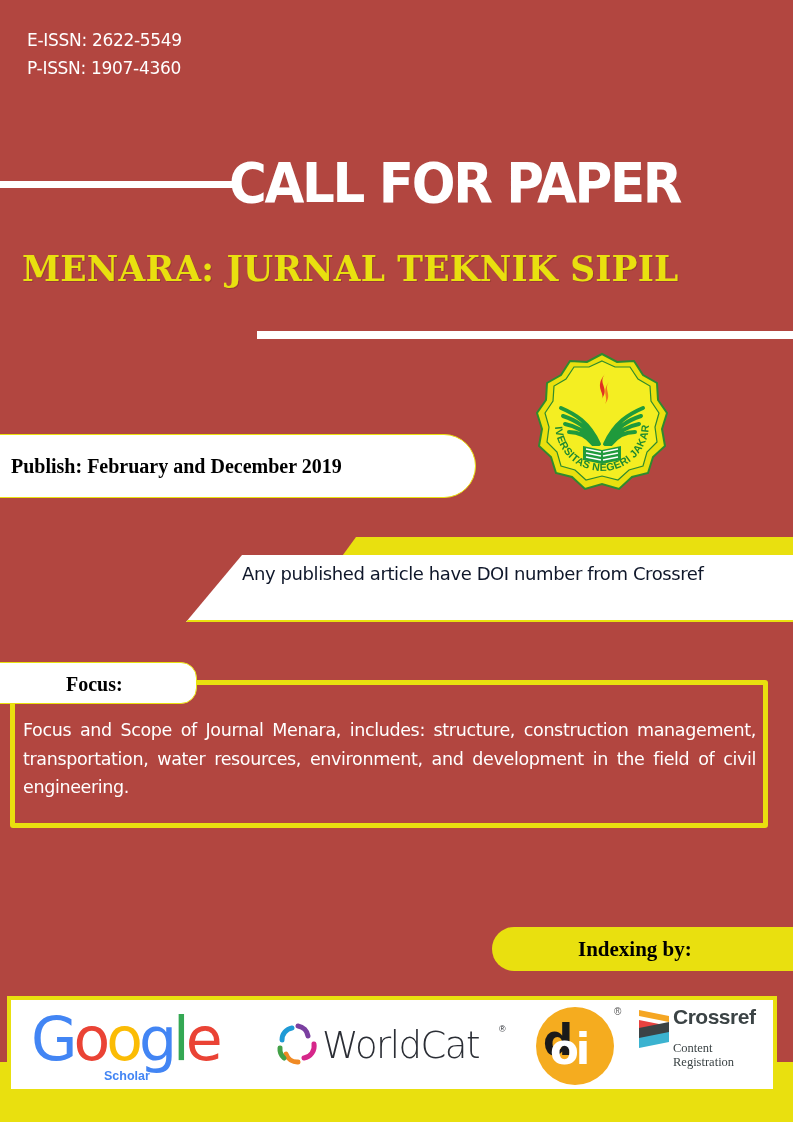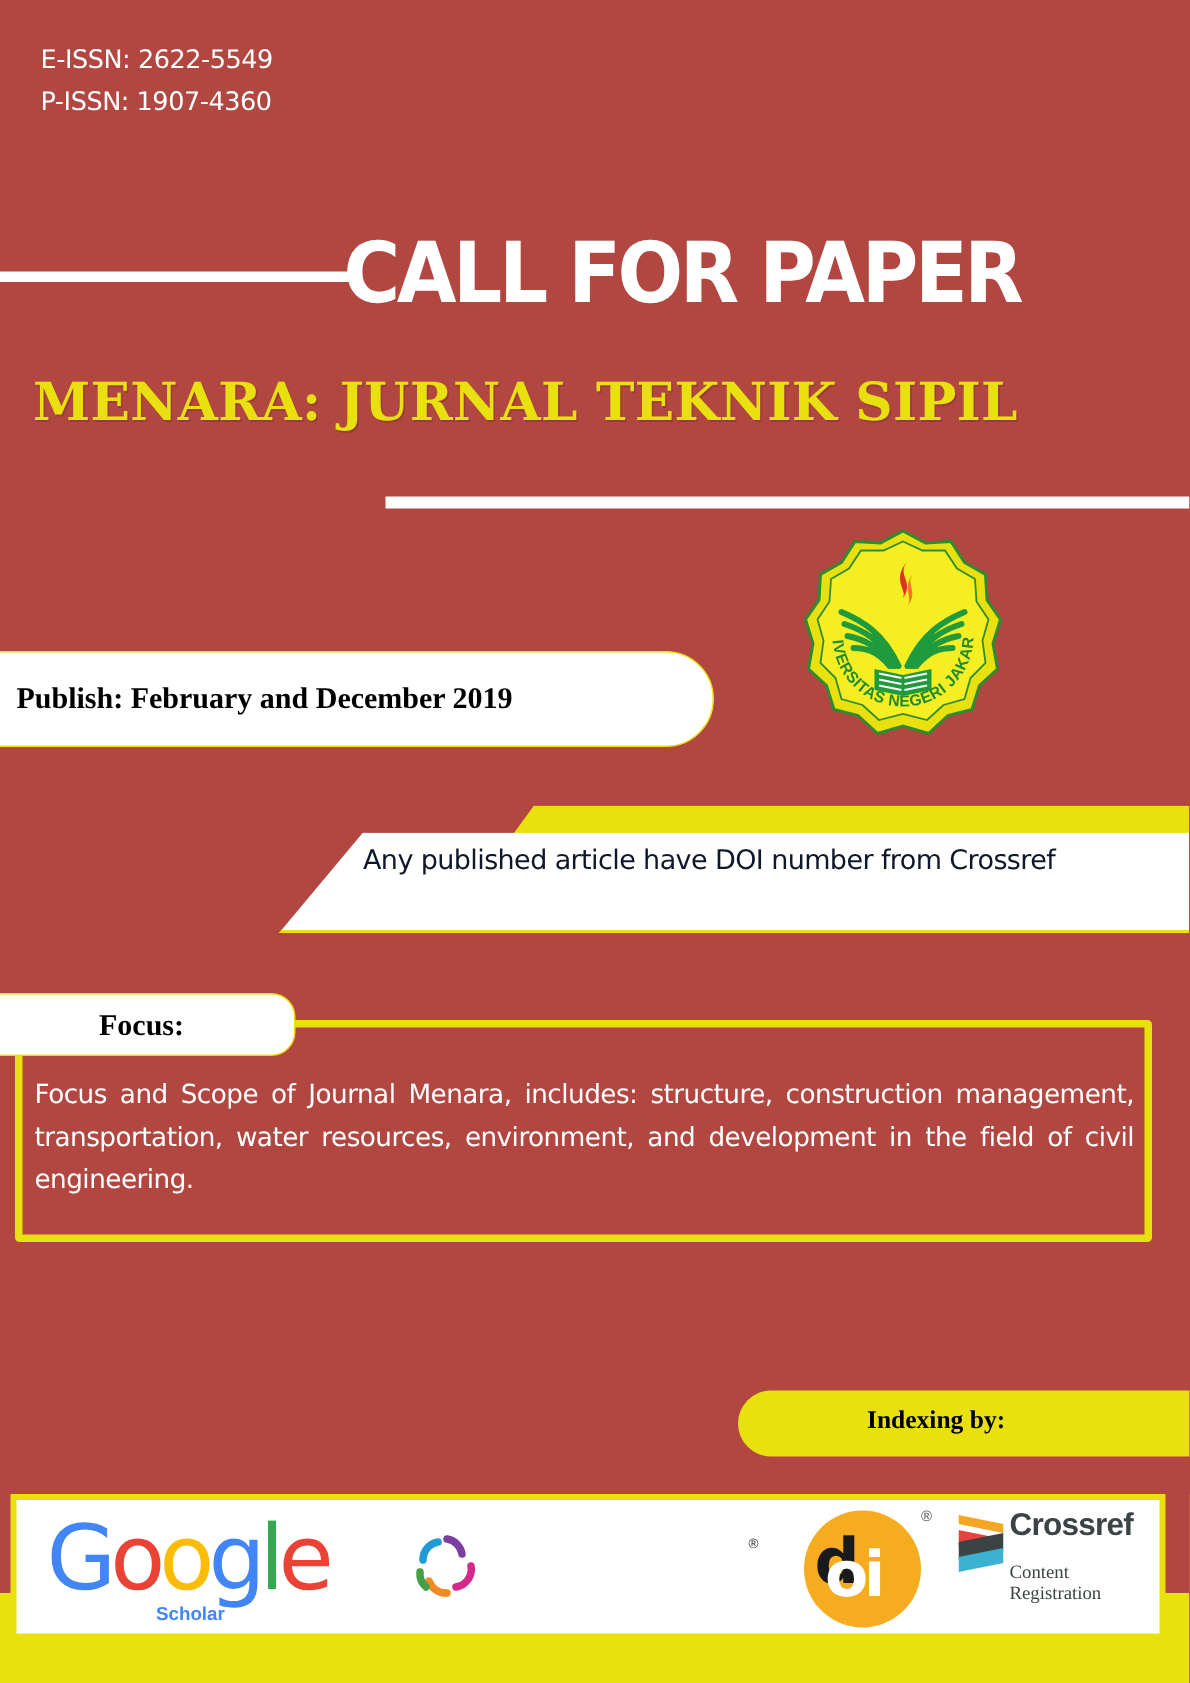--- a/index.html
+++ b/index.html
@@ -13,21 +13,21 @@
   .pill-publish span { position:absolute; left:30px; top:20px; font-family:"Liberation Serif", serif; font-weight:bold; font-size:20px; color:#000; white-space:nowrap; }
   .logo-unj { left:531px; top:352px; width:142px; height:142px; }
   .doi-yellow { left:340px; top:537px; width:453px; height:22px; background:#e9e00f; clip-path:polygon(16px 0, 100% 0, 100% 100%, 0 100%); }
   .doi-white { left:186px; top:555px; width:607px; height:65px; background:#fff; clip-path:polygon(56px 0, 100% 0, 100% 100%, 0 100%); border-bottom:2px solid #e9e00f; }
   .doi-white span { position:absolute; left:56px; top:8px; font-family:"DejaVu Sans", sans-serif; font-size:18px; color:#0f172a; white-space:nowrap; letter-spacing:-0.4px; }
   .focus-box { left:10px; top:680px; width:758px; height:148px; border:5px solid #e9e00f; box-sizing:border-box; border-radius:3px; }
   .focus-text { left:23px; top:716px; width:733px; color:#fff; font-family:"DejaVu Sans", sans-serif; font-size:17.5px; line-height:28.5px; text-align:justify; letter-spacing:-0.35px; }
   .pill-focus { left:-20px; top:662px; width:217px; height:42px; background:#fff; border:1.5px solid #e9e00f; border-radius:0 16px 16px 0; box-sizing:border-box; }
   .pill-focus span { position:absolute; left:85px; top:10px; font-family:"Liberation Serif", serif; font-weight:bold; font-size:20px; color:#000;text-align:right; }
   .pill-index { left:492px; top:927px; width:320px; height:44px; background:#e9e00f; border-radius:22px 0 0 22px; }
-  .pill-index span { position:absolute; left:86px; top:10px; font-family:"Liberation Serif", serif; font-weight:bold; font-size:17px; color:#000; }
+  .pill-index span { position:absolute; left:86px; top:10px; font-family:"Liberation Serif", serif; font-weight:bold; font-size:21px; color:#000; }
   .band-yellow { left:0; top:996px; width:793px; height:126px; background:#e9e00f; }
   .band-red-left { left:0; top:996px; width:7px; height:66px; background:#b24640; }
   .band-red-right { left:777px; top:996px; width:16px; height:66px; background:#b24640; }
   .logos { left:11px; top:1000px; width:762px; height:89px; background:#fff; }
   .g-logo { position:absolute; left:20px; top:8px; font-family:"DejaVu Sans", sans-serif; font-size:60px; line-height:62px; letter-spacing:-4px; font-weight:normal; }
   .g-scholar { position:absolute; left:93px; top:69px; font-family:"Liberation Sans", sans-serif; font-weight:bold; font-size:12.5px; color:#4285f4; }
   .wc-icon { position:absolute; left:263px; top:22px; width:46px; height:46px; }
   .wc-text { position:absolute; left:311px; top:24px; font-family:"DejaVu Sans", sans-serif; font-size:37px; color:#2b2e35; letter-spacing:-1.5px; font-weight:300; }
   .wc-reg { position:absolute; left:488px; top:24px; font-size:9px; color:#2b2e35; }
   .doi-circle { position:absolute; left:525px; top:7px; width:78px; height:78px; border-radius:50%; background:#f5ac1f; }
@@ -100,20 +100,21 @@
   </div>
   <div class="g-scholar">Scholar</div>
 
   <svg class="wc-icon" viewBox="0 0 46 46">
     <path d="M 18 6 A 12 12 0 0 0 8 18" stroke="#1f9ad6" stroke-width="5" fill="none" stroke-linecap="round"></path>
     <path d="M 24 4 A 12 12 0 0 1 34 14" stroke="#7a3fa0" stroke-width="5" fill="none" stroke-linecap="round"></path>
     <path d="M 40 22 A 12 12 0 0 1 30 36" stroke="#d6278a" stroke-width="5" fill="none" stroke-linecap="round"></path>
     <path d="M 24 40 A 12 12 0 0 1 12 32" stroke="#f08a24" stroke-width="5" fill="none" stroke-linecap="round"></path>
     <path d="M 6 26 A 12 12 0 0 0 10 36" stroke="#43a047" stroke-width="5" fill="none" stroke-linecap="round"></path>
   </svg>
+  <div class="wc-text">WorldCat</div>
   <div class="wc-reg">®</div>
 
   <div class="doi-circle">
     <span>d<span class="oi">oi</span></span>
   </div>
   <div class="doi-reg">®</div>
 
   <svg class="cr-icon" viewBox="0 0 30 40">
     <polygon points="0,2 30,8 30,14 0,8" fill="#f5a623"></polygon>
     <polygon points="0,12 30,18 0,24" fill="#e8423f"></polygon>

